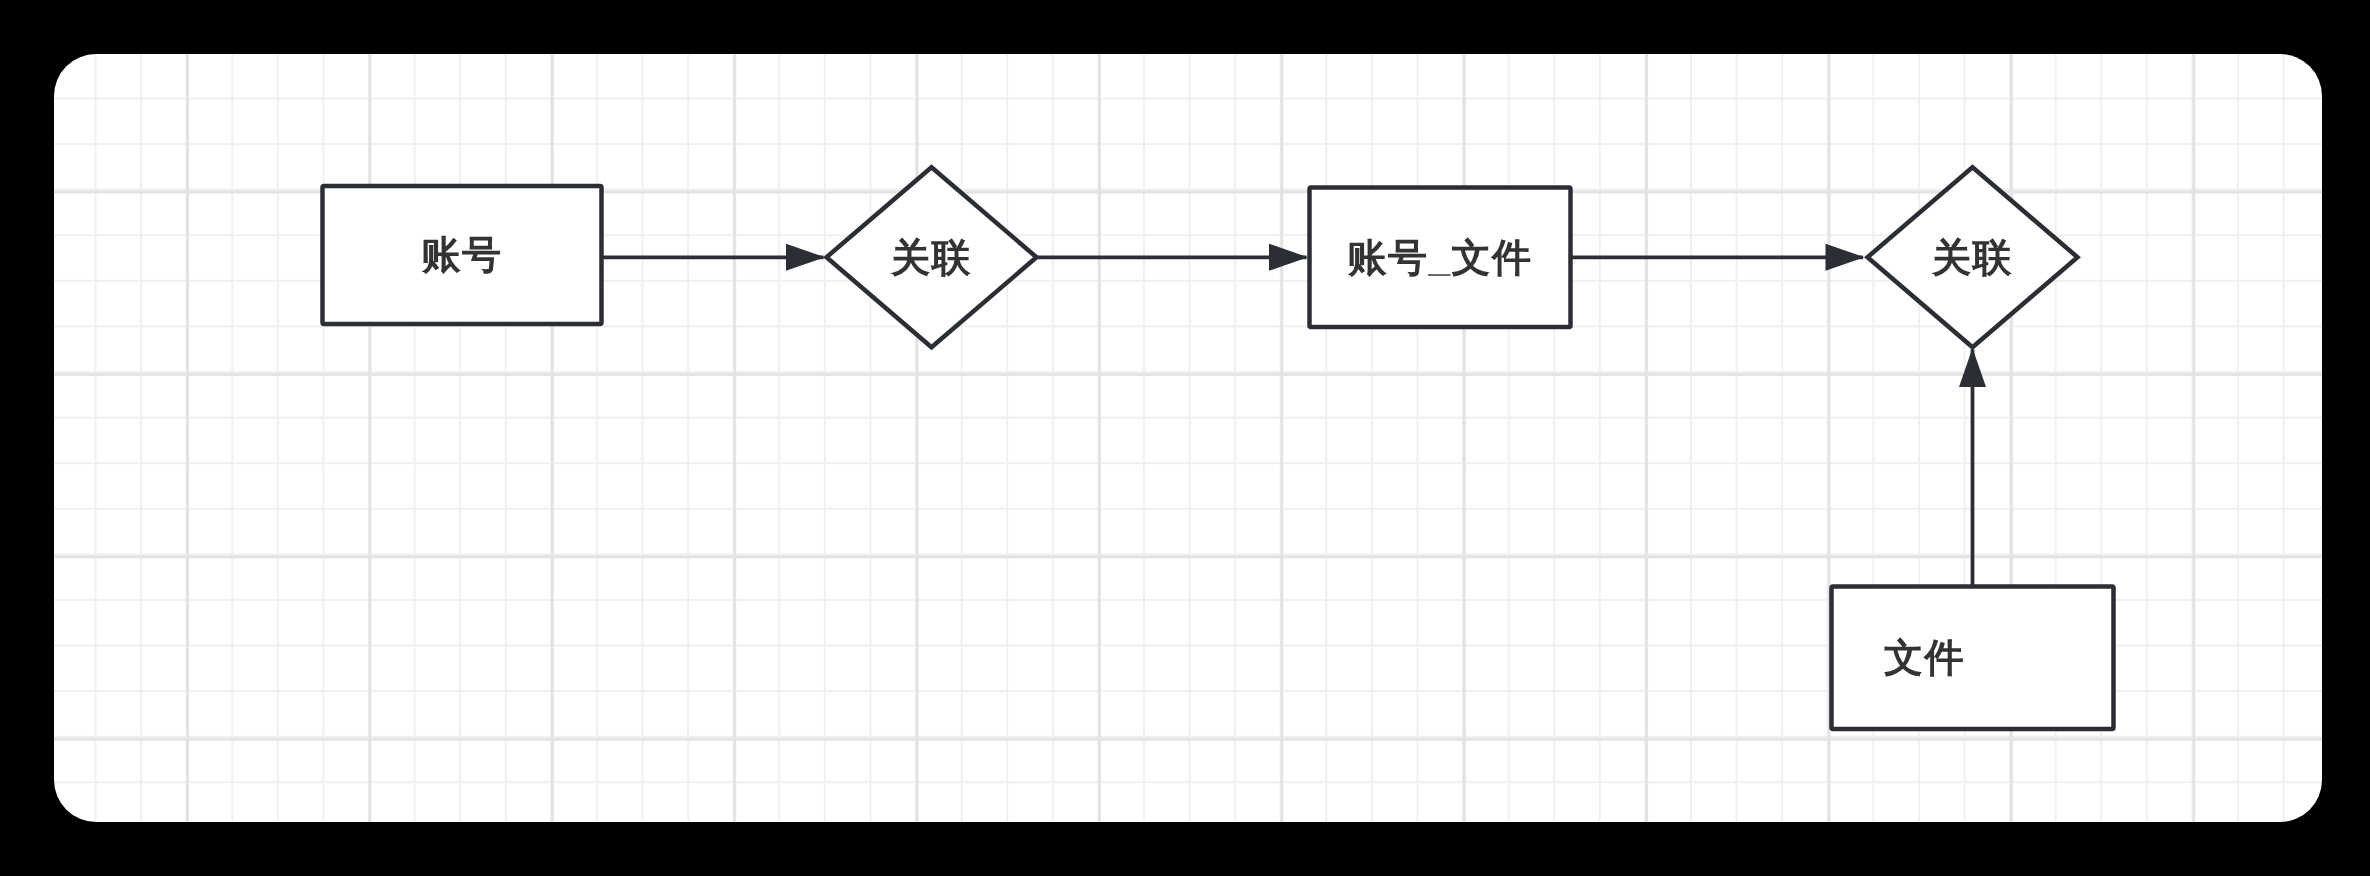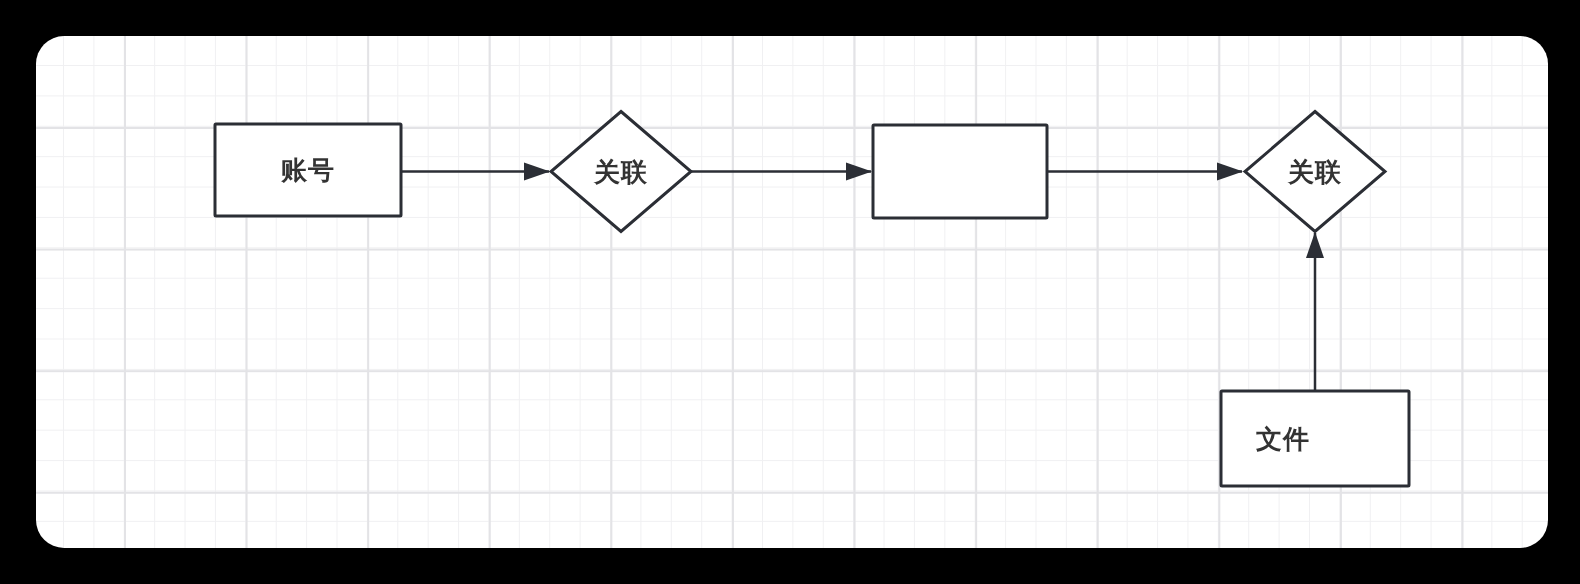--- a/index.html
+++ b/index.html
@@ -92,17 +92,18 @@
 
       <rect class="node-shape" x="179" y="88" width="186" height="92" rx="1"></rect>
       <polygon class="node-shape" points="585,75.5 655,135.5 585,195.5 515,135.5"></polygon>
       <rect class="node-shape" x="837" y="89" width="174" height="93" rx="1"></rect>
       <polygon class="node-shape" points="1279,75.5 1349,135.5 1279,195.5 1209,135.5"></polygon>
       <rect class="node-shape" x="1185" y="355" width="188" height="95" rx="1"></rect>
     </svg>
 
     <div class="node-label" style="left:272px;top:134px">账号</div>
     <div class="node-label" style="left:585px;top:136px">关联</div>
+    <div class="node-label" style="left:924px;top:136px">账号_文件</div>
     <div class="node-label" style="left:1279px;top:136px">关联</div>
     <div class="node-label" style="left:1247px;top:403px">文件</div>
 
   </div>
 </div>
 
 </body></html>

